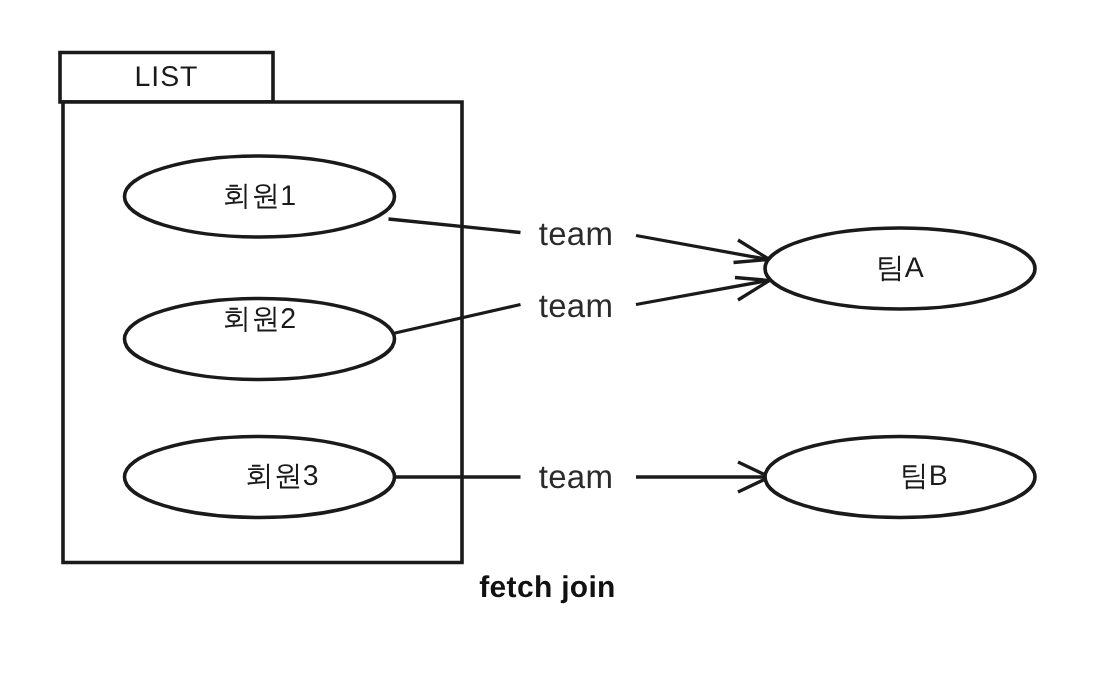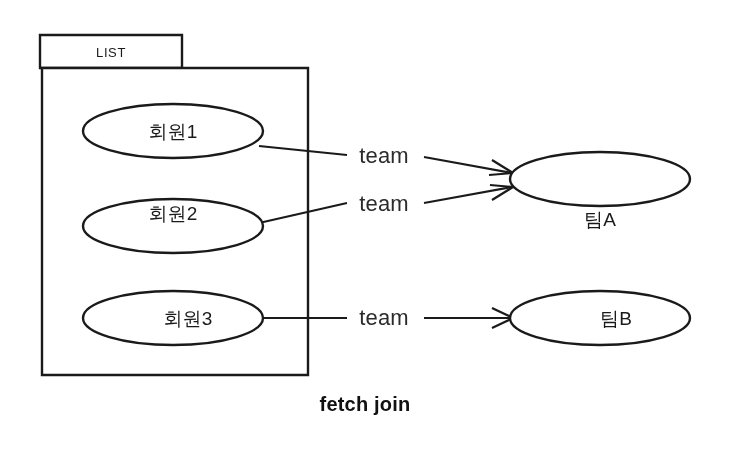--- a/index.html
+++ b/index.html
@@ -66,21 +66,21 @@
     color: #2b2b2b;
     font-size: 22px;
     line-height: 1;
     white-space: nowrap;
     transform: translate(-50%, -50%);
     letter-spacing: 0.2px;
   }
   .package-label {
     position: absolute;
     color: #1a1a1a;
-    font-size: 13px;
+    font-size: 19px;
     line-height: 1;
     white-space: nowrap;
     transform: translate(-50%, -50%);
     letter-spacing: 0.6px;
   }
   .caption {
     position: absolute;
     color: #111111;
     font-size: 20px;
     font-weight: bold;
@@ -131,25 +131,25 @@
   </svg>
 
   <div class="package-label" style="left:111px; top:52px;">LIST</div>
 
   <div class="node-label" style="left:173px; top:131px;">회원1</div>
 
   <div class="node-label" style="left:173px; top:213px;">회원2</div>
 
   <div class="node-label" style="left:188px; top:318px;">회원3</div>
 
-  <div class="node-label" style="left:600px; top:179px;margin-top:40px;">팀A</div>
+  <div class="node-label" style="left:600px; top:179px;">팀A</div>
 
   <div class="node-label" style="left:616px; top:318px;">팀B</div>
 
   <div class="edge-label" style="left:384px; top:156px;">team</div>
 
   <div class="edge-label" style="left:384px; top:204px;">team</div>
 
   <div class="edge-label" style="left:384px; top:318px;">team</div>
 
-  <div class="caption" style="left:365px; top:404px;">fetch join</div>
+  <div class="caption" style="left:365px; top:392px;">fetch join</div>
 
 </div>
 
 </body></html>

